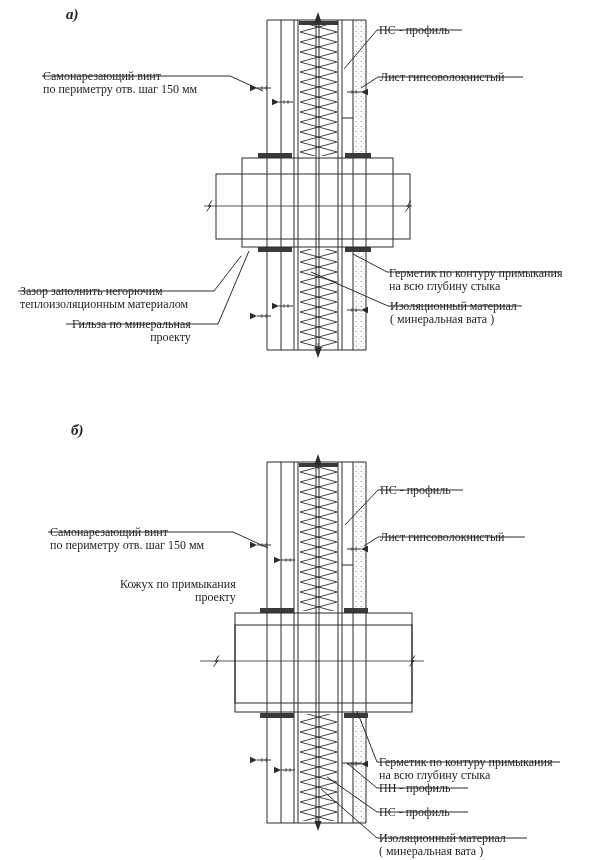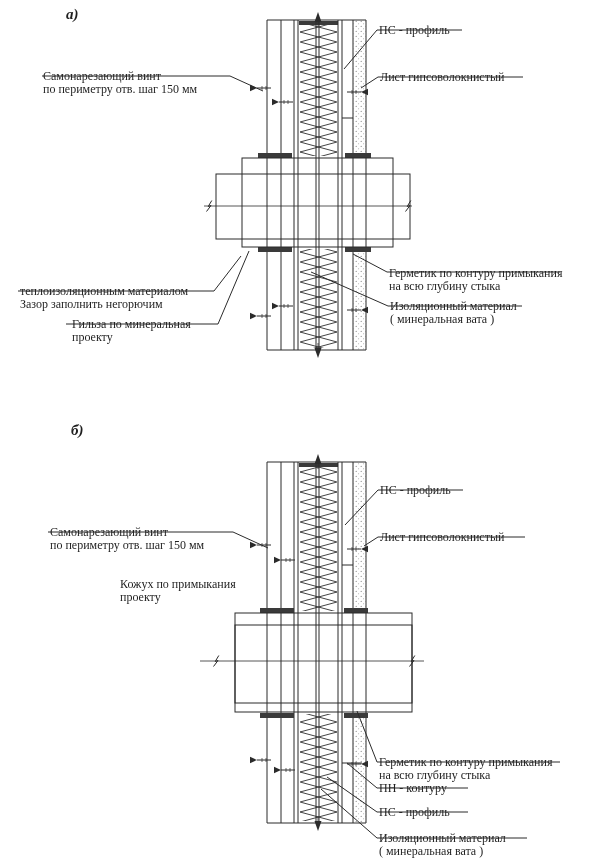--- a/index.html
+++ b/index.html
@@ -6,21 +6,21 @@
   .canvas{
     position:relative;width:604px;height:860px;background:#ffffff;
     font-family:"Liberation Serif", serif;color:#1f1f1f;overflow:hidden;
   }
   svg.draw{position:absolute;left:0;top:0;}
   .ln{stroke:#2b2b2b;stroke-width:1;fill:none;}
   .lt{stroke:#2b2b2b;stroke-width:.8;fill:none;}
   .dk{fill:#3a3a3a;stroke:none;}
   .label{position:absolute;font-size:12px;line-height:13px;white-space:nowrap;margin-top:8px;}
   .label span{display:block;}
-  .label .c{text-align:left;}
+  .label .c{text-align:right;}
   .fig-letter{position:absolute;font-size:15px;font-style:italic;font-weight:600;}
 </style>
 </head>
 <body>
 
 <div class="canvas">
 
   <svg class="draw" width="604" height="860" viewBox="0 0 604 860">
     <defs>
       <pattern id="wool" width="39" height="20" patternUnits="userSpaceOnUse" x="299" y="22">
@@ -132,22 +132,22 @@
 
   <div class="label" style="left:379px;top:16px">
     <span>ПС - профиль</span>
   </div>
 
   <div class="label" style="left:380px;top:63px">
     <span>Лист гипсоволокнистый</span>
   </div>
 
   <div class="label" style="left:20px;top:277px">
+    <span>Зазор заполнить негорючим</span>
     <span>теплоизоляционным материалом</span>
-    <span>Зазор заполнить негорючим</span>
   </div>
 
   <div class="label" style="left:72px;top:310px">
     <span>Гильза по минеральная</span>
     <span class="c">проекту</span>
   </div>
 
   <div class="label" style="left:389px;top:259px">
     <span>Герметик по контуру примыкания</span>
     <span>на всю глубину стыка</span>
@@ -177,21 +177,21 @@
   <div class="label" style="left:380px;top:523px">
     <span>Лист гипсоволокнистый</span>
   </div>
 
   <div class="label" style="left:379px;top:748px">
     <span>Герметик по контуру примыкания</span>
     <span>на всю глубину стыка</span>
   </div>
 
   <div class="label" style="left:379px;top:774px">
-    <span>ПН - контуру</span>
+    <span>ПН - профиль</span>
   </div>
 
   <div class="label" style="left:379px;top:798px">
     <span>ПС - профиль</span>
   </div>
 
   <div class="label" style="left:379px;top:824px">
     <span>Изоляционный материал</span>
     <span>( минеральная вата )</span>
   </div>

